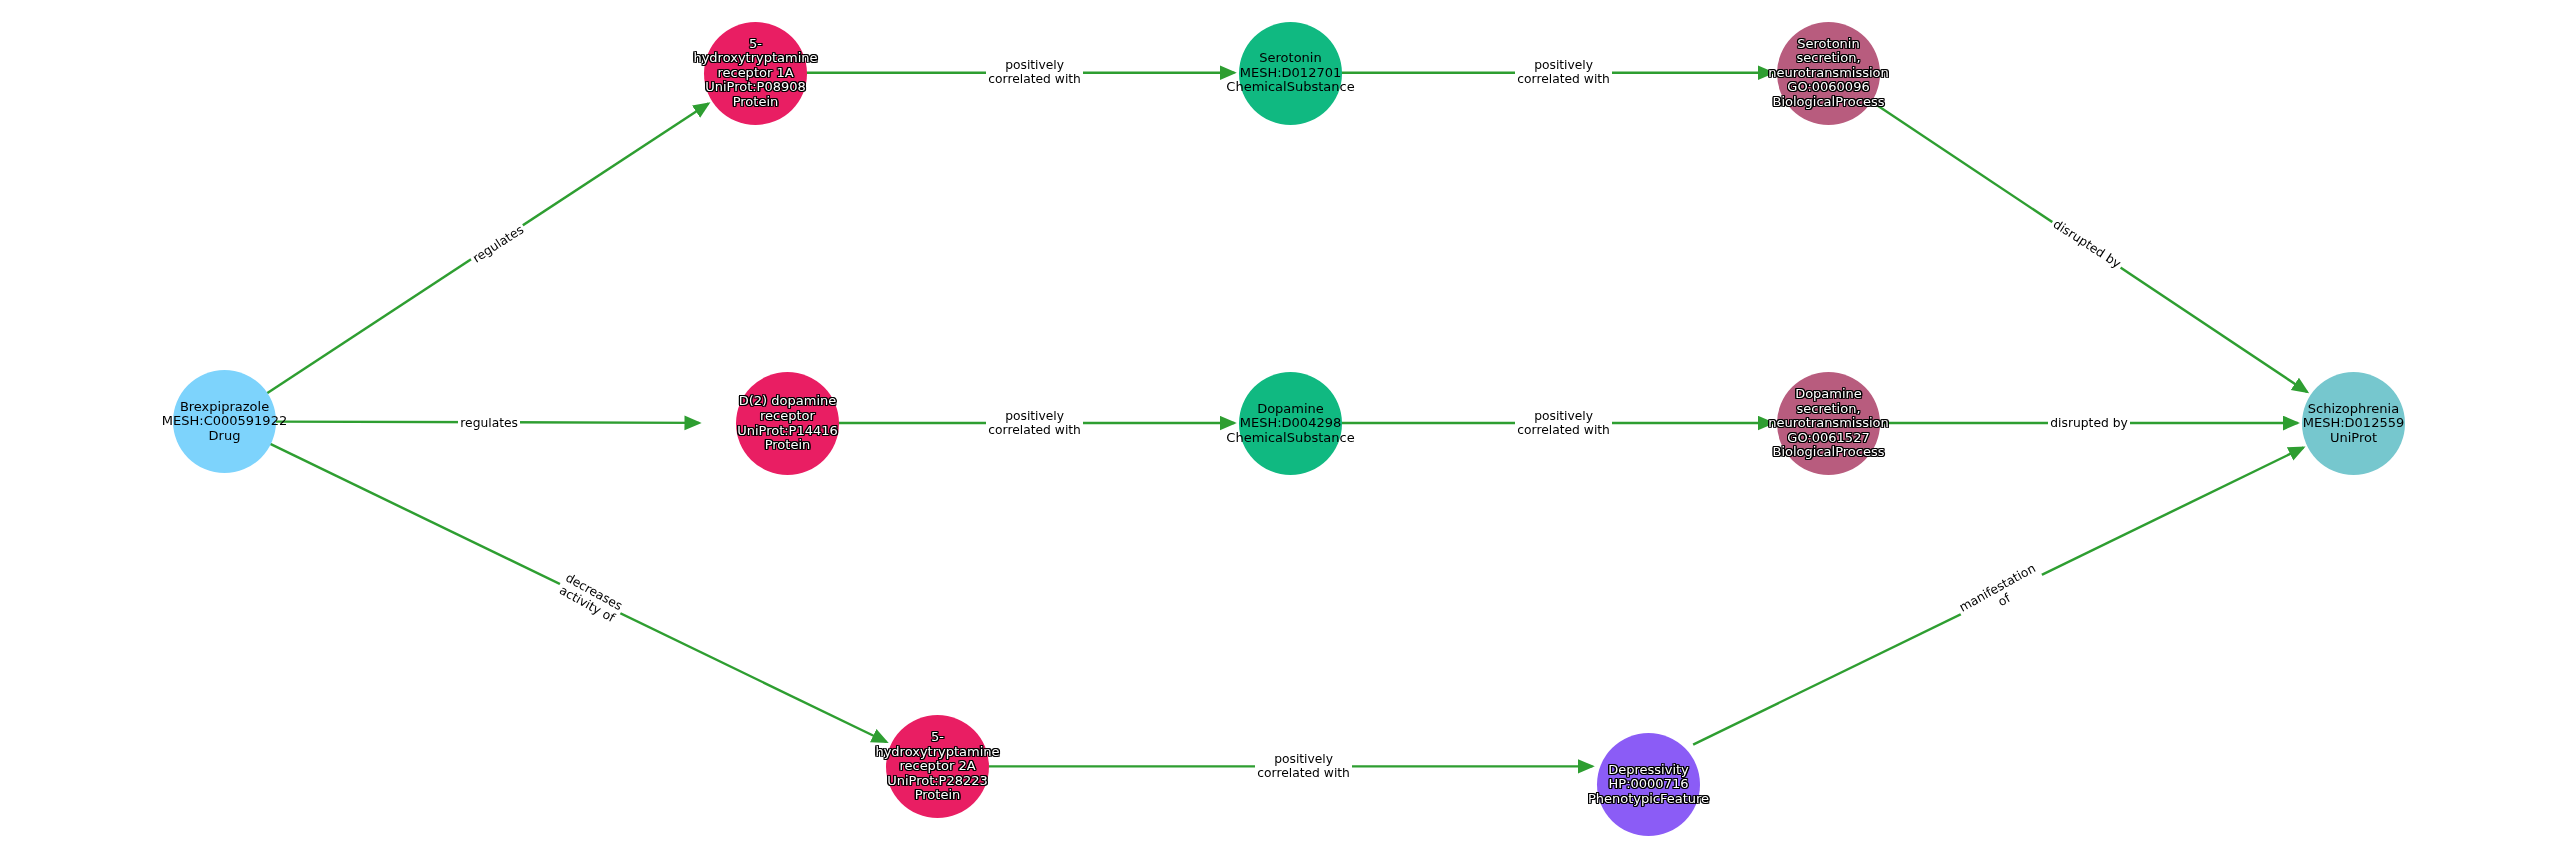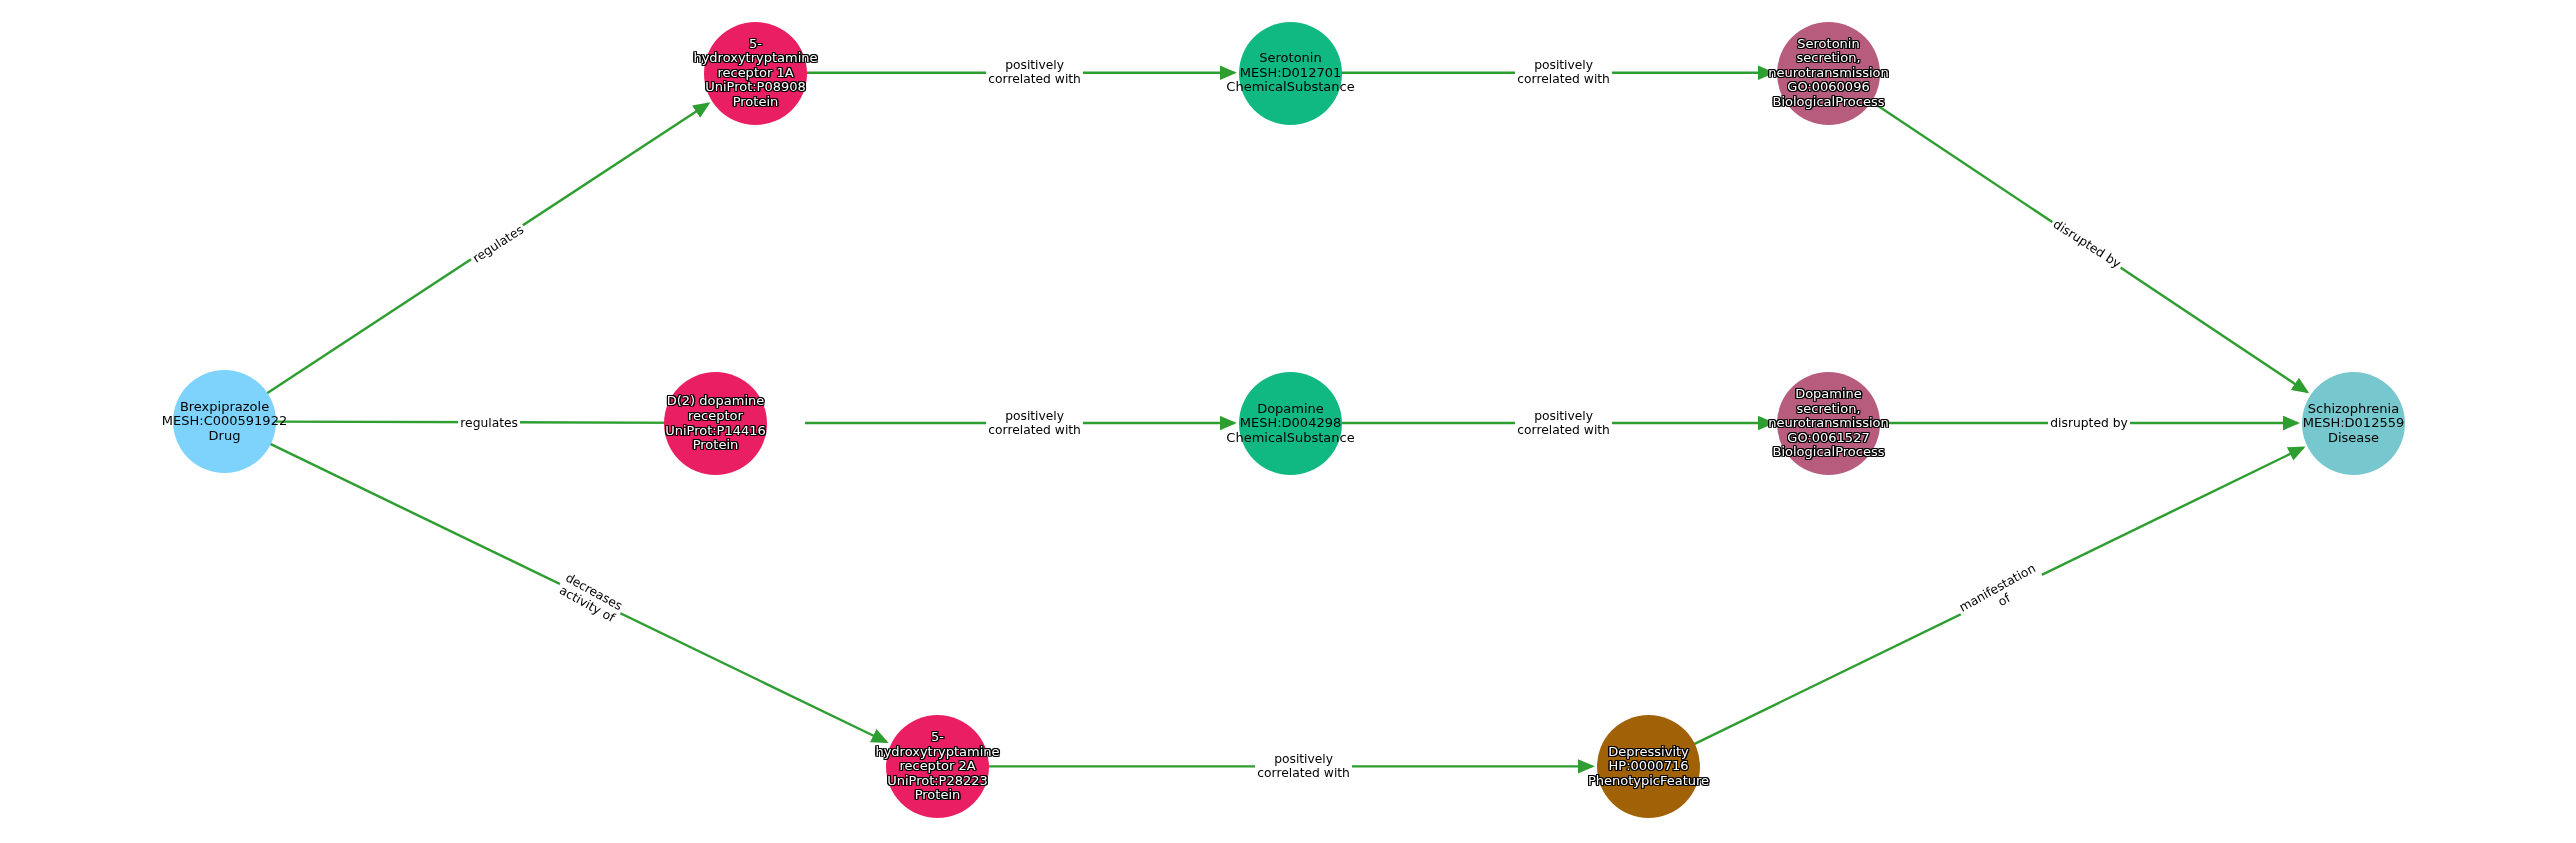--- a/index.html
+++ b/index.html
@@ -71,21 +71,21 @@
 MESH:C000591922
 Drug</span>
       </div>
       <div class="node dark" style="left: 704px; top: 21.5px; width: 103px; height: 103px; background: rgb(233, 30, 99);">
         <span class="nlabel">5-
 hydroxytryptamine
 receptor 1A
 UniProt:P08908
 Protein</span>
       </div>
-      <div class="node dark" style="left: 664px; top: 372px; width: 103px; height: 103px; background: rgb(233, 30, 99);">
+      <div class="node dark" style="left: 736px; top: 372px; width: 103px; height: 103px; background: rgb(233, 30, 99);">
         <span class="nlabel">D(2) dopamine
 receptor
 UniProt:P14416
 Protein</span>
       </div>
       <div class="node dark" style="left: 886px; top: 715px; width: 103px; height: 103px; background: rgb(233, 30, 99);">
         <span class="nlabel">5-
 hydroxytryptamine
 receptor 2A
 UniProt:P28223
@@ -94,21 +94,21 @@
       <div class="node light" style="left: 1239px; top: 21.5px; width: 103px; height: 103px; background: rgb(16, 185, 129);">
         <span class="nlabel">Serotonin
 MESH:D012701
 ChemicalSubstance</span>
       </div>
       <div class="node light" style="left: 1239px; top: 372px; width: 103px; height: 103px; background: rgb(16, 185, 129);">
         <span class="nlabel">Dopamine
 MESH:D004298
 ChemicalSubstance</span>
       </div>
-      <div class="node dark" style="left: 1597px; top: 715px; width: 103px; height: 103px; background: #a16207;">
+      <div class="node dark" style="left: 1597px; top: 733px; width: 103px; height: 103px; background: #8b5cf6;">
         <span class="nlabel">Depressivity
 HP:0000716
 PhenotypicFeature</span>
       </div>
       <div class="node dark" style="left: 1777px; top: 21.5px; width: 103px; height: 103px; background: rgb(184, 92, 126);">
         <span class="nlabel">Serotonin
 secretion,
 neurotransmission
 GO:0060096
 BiologicalProcess</span>
@@ -116,17 +116,17 @@
       <div class="node dark" style="left: 1777px; top: 372px; width: 103px; height: 103px; background: rgb(184, 92, 126);">
         <span class="nlabel">Dopamine
 secretion,
 neurotransmission
 GO:0061527
 BiologicalProcess</span>
       </div>
       <div class="node light" style="left: 2302px; top: 372px; width: 103px; height: 103px; background: rgb(118, 199, 206);">
         <span class="nlabel">Schizophrenia
 MESH:D012559
-Disease</span>
+UniProt</span>
       </div>
     </div>
 </div>
 
 
 </body></html>

